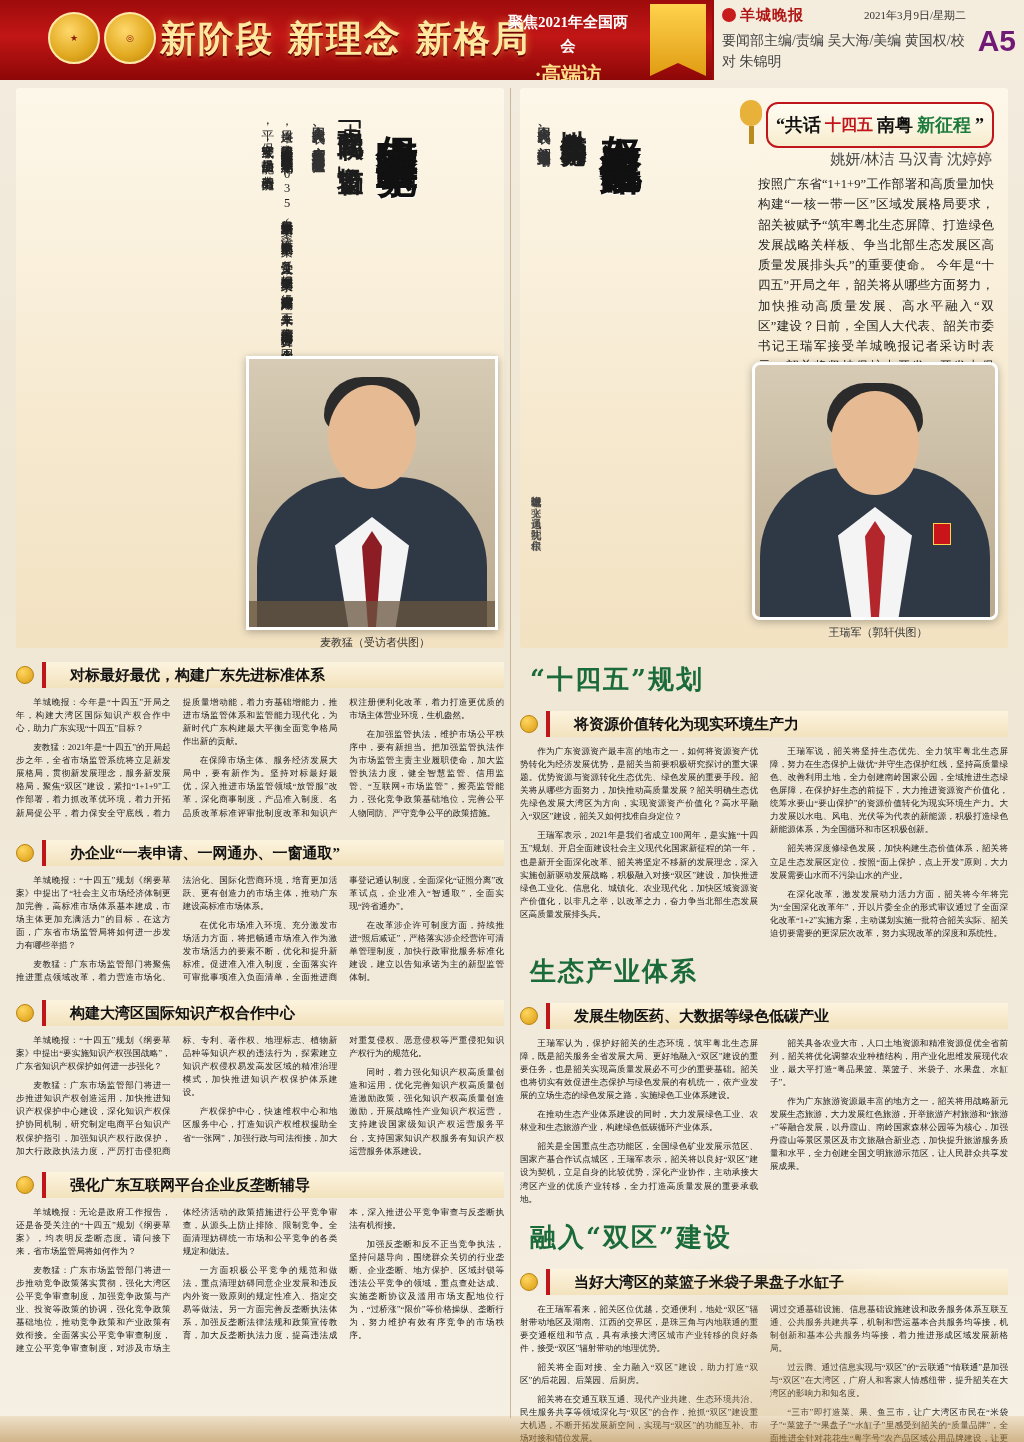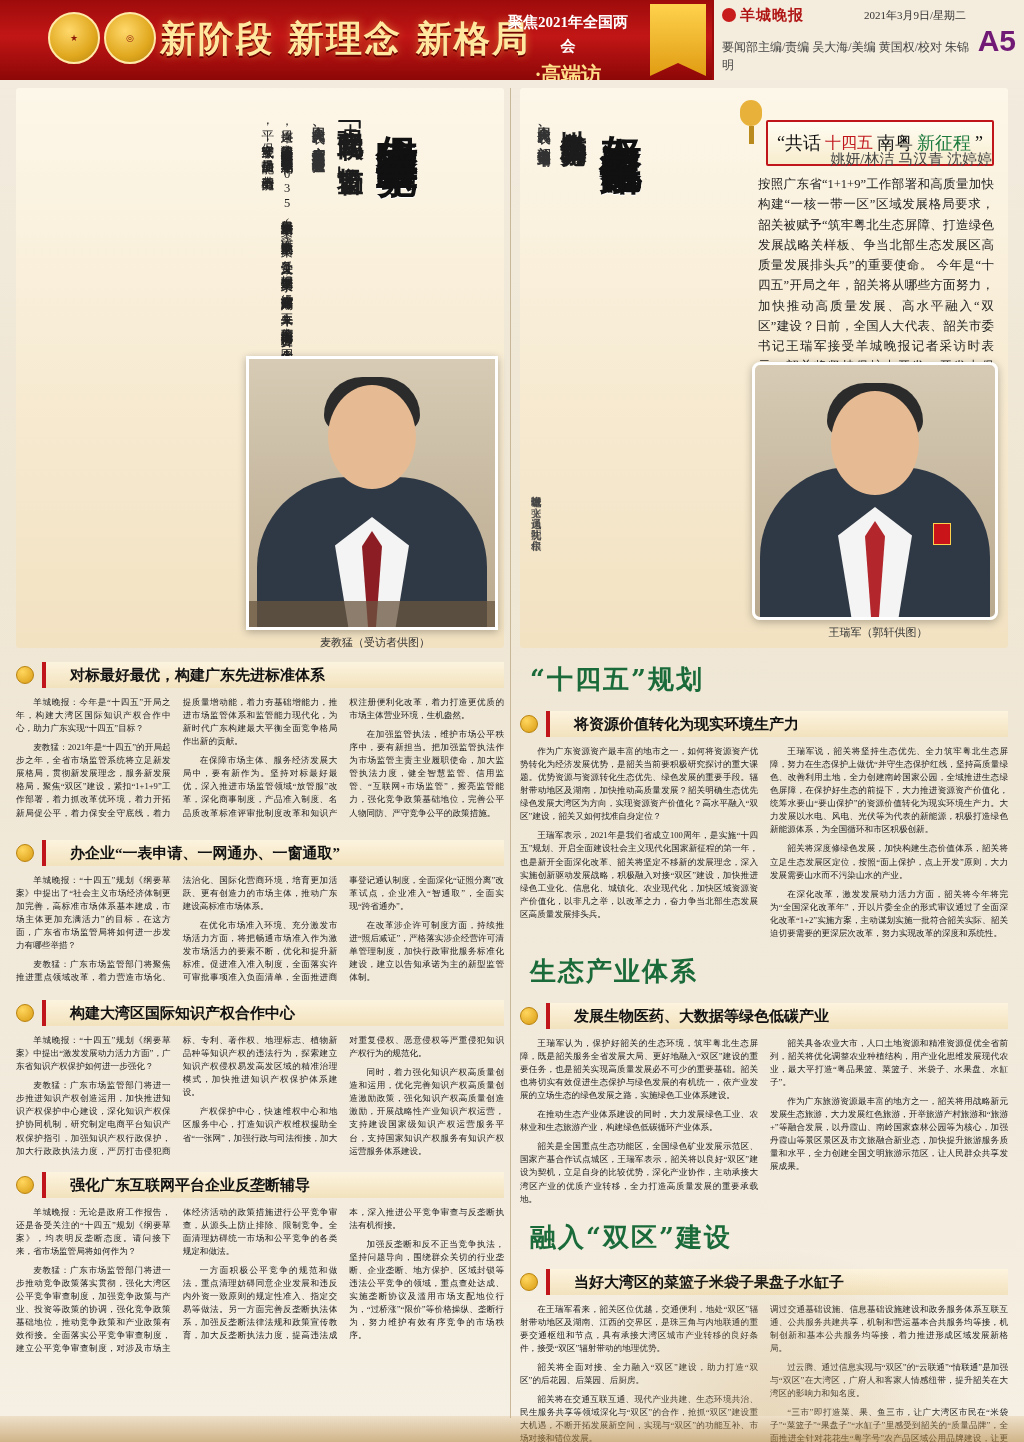--- a/index.html
+++ b/index.html
@@ -54,21 +54,21 @@
     background:#f4ecdc;
     border-left:2px solid #9e0b0b;
   }
   .mh-logo{
     position:absolute;left:8px;top:6px;font-size:15px;font-weight:bold;color:#b01616;
     letter-spacing:1px;
   }
   .mh-logo .dot{display:inline-block;width:14px;height:14px;border-radius:50%;
     background:#c81c1c;margin-right:4px;vertical-align:-2px;}
   .mh-date{position:absolute;right:60px;top:8px;font-size:11px;color:#333;}
-  .mh-credit{position:absolute;left:8px;top:30px;width:250px;font-size:12px;color:#444;line-height:1.5;margin-top:8px;}
+  .mh-credit{position:absolute;left:8px;top:30px;width:250px;font-size:14px;color:#444;line-height:1.5;}
   .mh-page{position:absolute;right:10px;top:24px;font-size:30px;font-weight:bold;color:#701a75;
     font-family:"Liberation Sans",sans-serif;}
   
   .col-left{position:absolute;left:16px;top:88px;width:488px;}
   .col-right{position:absolute;left:520px;top:88px;width:488px;}
   .divider{position:absolute;left:510px;top:88px;width:1px;height:1330px;background:#c9b79a;}
   
   .hero{position:relative;height:560px;}
   .hero-bg{
     position:absolute;inset:0;
@@ -121,23 +121,23 @@
     height:300px;text-align:justify;
   }
   .hero-byline{
     position:absolute;writing-mode:vertical-rl;text-orientation:upright;
     font-size:10.5px;color:#444;line-height:1.5;
   }
   
   .stamp{
     position:absolute;right:14px;top:14px;width:224px;height:42px;
     background:linear-gradient(180deg,#fffdf3,#f7eccd);
-    border:2px solid #c0161b;border-radius:2px;
+    border:2px solid #c0161b;border-radius:12px;
     display:flex;align-items:center;justify-content:center;gap:4px;
-    font-weight:normal;font-size:18px;color:#111;margin-top:18px;
+    font-weight:bold;font-size:18px;color:#111;
   }
   .stamp .red{color:#c0161b;font-size:16px;text-align:right;}
   .stamp .green{color:#1d7a3d;}
   .stamp-mic{
     position:absolute;right:240px;top:12px;width:34px;height:44px;
   }
   .stamp-mic .head{width:22px;height:26px;border-radius:11px;background:#e8b23a;margin:0 auto;}
   .stamp-mic .stick{width:5px;height:18px;background:#b98a1e;margin:0 auto;}
   .rep-credit{
     position:absolute;right:16px;top:62px;font-size:15px;color:#444;
@@ -261,21 +261,21 @@
         <p>在改革涉企许可制度方面，持续推进“照后减证”，严格落实涉企经营许可清单管理制度，加快行政审批服务标准化建设，建立以告知承诺为主的新型监管体制。</p>
       </div>
     </div>
 
     <div>
       <div class="sec-head">
         <div class="sec-bullet"></div>
         <div class="sec-bar">构建大湾区国际知识产权合作中心</div>
       </div>
       <div class="cols3">
-        <p>羊城晚报：“十四五”规划《纲要草案》中提出“激发发展动力活力方面”，广东省知识产权保护如何进一步强化？</p>
+        <p>羊城晚报：“十四五”规划《纲要草案》中提出“要实施知识产权强国战略”，广东省知识产权保护如何进一步强化？</p>
         <p>麦教猛：广东市场监管部门将进一步推进知识产权创造运用，加快推进知识产权保护中心建设，深化知识产权保护协同机制，研究制定电商平台知识产权保护指引，加强知识产权行政保护，加大行政政执法力度，严厉打击侵犯商标、专利、著作权、地理标志、植物新品种等知识产权的违法行为，探索建立知识产权侵权易发高发区域的精准治理模式，加快推进知识产权保护体系建设。</p>
         <p>产权保护中心，快速维权中心和地区服务中心，打造知识产权维权援助全省“一张网”，加强行政与司法衔接，加大对重复侵权、恶意侵权等严重侵犯知识产权行为的规范化。</p>
         <p>同时，着力强化知识产权高质量创造和运用，优化完善知识产权高质量创造激励政策，强化知识产权高质量创造激励，开展战略性产业知识产权运营，支持建设国家级知识产权运营服务平台，支持国家知识产权服务有知识产权运营服务体系建设。</p>
       </div>
     </div>
 
     <div>
       <div class="sec-head">
         <div class="sec-bullet"></div>
         <div class="sec-bar">强化广东互联网平台企业反垄断辅导</div>
@@ -325,21 +325,21 @@
       <div class="photo-caption" style="right:10px;bottom:8px;width:240px;">王瑞军（郭轩供图）</div>
     </div>
 
     <div>
       <div class="big-head">“十四五”规划</div>
       <div class="sec-head">
         <div class="sec-bullet"></div>
         <div class="sec-bar">将资源价值转化为现实环境生产力</div>
       </div>
       <div class="cols2">
-        <p>作为广东资源资产最丰富的地市之一，如何将资源资产优势转化为经济发展优势，是韶关当前要积极研究探讨的重大课题。优势资源与资源转化生态优先、绿色发展的重要手段。辐射带动地区及湖南，加快推动高质量发展？韶关明确生态优先绿色发展大湾区为方向，实现资源资产价值化？高水平融入“双区”建设，韶关又如何找准自身定位？</p>
+        <p>作为广东资源资产最丰富的地市之一，如何将资源资产优势转化为经济发展优势，是韶关当前要积极研究探讨的重大课题。优势资源与资源转化生态优先、绿色发展的重要手段。韶关将从哪些方面努力，加快推动高质量发展？韶关明确生态优先绿色发展大湾区为方向，实现资源资产价值化？高水平融入“双区”建设，韶关又如何找准自身定位？</p>
         <p>王瑞军表示，2021年是我们省成立100周年，是实施“十四五”规划、开启全面建设社会主义现代化国家新征程的第一年，也是新开全面深化改革、韶关将坚定不移新的发展理念，深入实施创新驱动发展战略，积极融入对接“双区”建设，加快推进绿色工业化、信息化、城镇化、农业现代化，加快区域资源资产价值化，以非凡之举，以改革之力，奋力争当北部生态发展区高质量发展排头兵。</p>
         <p>王瑞军说，韶关将坚持生态优先、全力筑牢粤北生态屏障，努力在生态保护上做优“并守生态保护红线，坚持高质量绿色、改善利用土地，全力创建南岭国家公园，全域推进生态绿色屏障，在保护好生态的前提下，大力推进资源资产价值化，统筹水要山“要山保护”的资源价值转化为现实环境生产力。大力发展以水电、风电、光伏等为代表的新能源，积极打造绿色新能源体系，为全国循环和市区积极创新。</p>
         <p>韶关将深度修绿色发展，加快构建生态价值体系，韶关将立足生态发展区定位，按照“面上保护，点上开发”原则，大力发展需要山水而不污染山水的产业。</p>
         <p>在深化改革，激发发展动力活力方面，韶关将今年将完为“全国深化改革年”，开以片委全企的形式审议通过了全面深化改革“1+2”实施方案，主动谋划实施一批符合韶关实际、韶关迫切要需要的更深层次改革，努力实现改革的深度和系统性。</p>
       </div>
     </div>
 
     <div>
       <div class="big-head">生态产业体系</div>
       <div class="sec-head">

